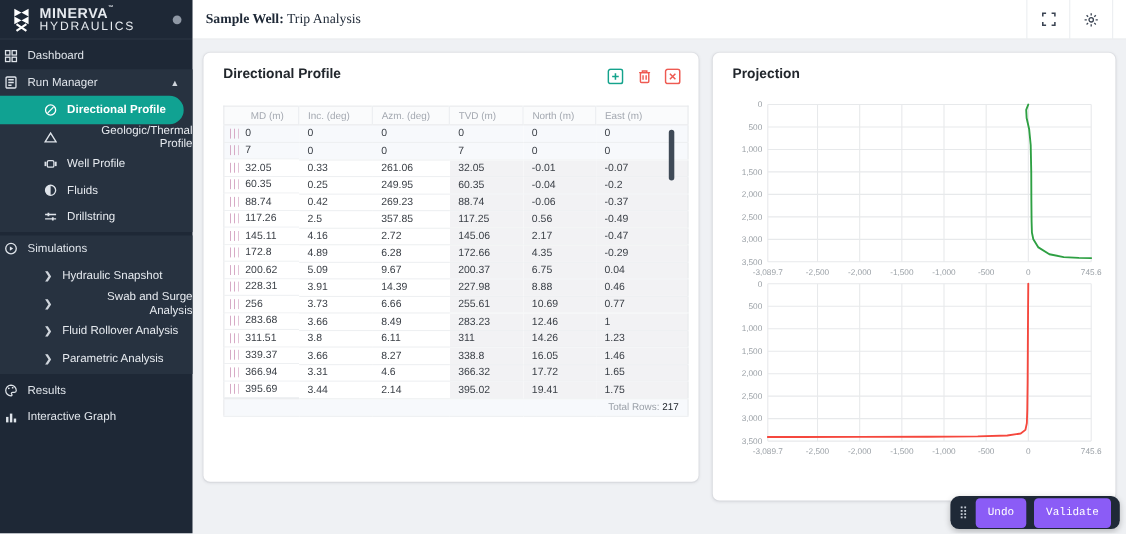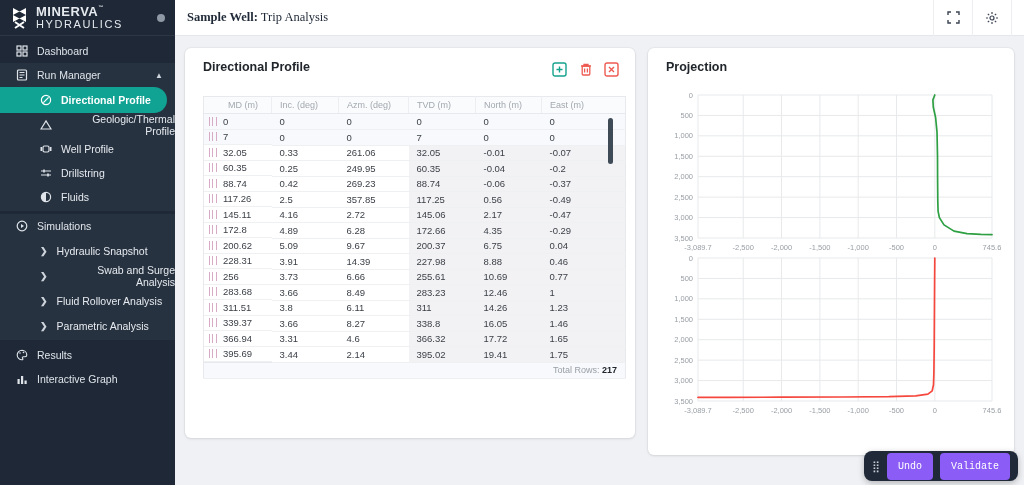--- a/index.html
+++ b/index.html
@@ -14,21 +14,21 @@
     padding:0 10px; border-bottom:1px solid rgba(255,255,255,.07); }
   .logo-mark { flex:0 0 auto; }
   .logo-text { line-height:1; flex:1; }
   .logo-l1 { font-size:13px; font-weight:bold; letter-spacing:.5px; }
   .logo-l2 { font-size:11px; letter-spacing:1.6px; margin-top:1px; }
   .logo-tm { font-size:5px; vertical-align:top; }
   .side-toggle { width:8px; height:8px; border-radius:50%; background:#8f98a5; flex:0 0 auto; cursor:pointer; }
 
   .nav { padding-top:3px; font-size:10.5px; }
   .nav-item { height:24px; display:flex; align-items:center; gap:9px;
-    padding-left:15px; cursor:pointer; color:#dfe4ea; }
+    padding-left:3px; cursor:pointer; color:#dfe4ea; }
   .nav-item .ni { width:13px; display:flex; justify-content:center; flex:0 0 auto; }
   .nav-group { background:#273240; padding-bottom:2px;text-align:right; }
   .nav-chevron-up { margin-left:auto; margin-right:12px; font-size:8px; color:#cfd5dc; }
   .sub-item { height:24px; display:flex; align-items:center; gap:9px; padding-left:40px; cursor:pointer; }
   .sub-item.selected { background:#10a292; border-radius:0 14px 14px 0;
     margin-right:8px; height:26px; color:#ffffff; font-weight:bold; }
   .chev-item { height:25px; display:flex; align-items:center; gap:9px; padding-left:40px; cursor:pointer; }
   .chev { font-size:9px; color:#cfd5dc; font-weight:bold; }
 
   
@@ -62,21 +62,21 @@
   .dtable td { height:15.5px; padding-left:8px; border-bottom:1px solid #eef0f2;
     white-space:nowrap; overflow:hidden; background:#ffffff; }
   .dtable tr:nth-child(-n+2) td { background:#f7f9fc; }
   .dtable td.calc { background:#f2f2f4; }
   .dtable td.c0 { display:flex; align-items:center; gap:6px; border-bottom:1px solid #eef0f2; padding-left:5px; height:15.5px; }
   .grip { width:8px; height:9px; flex:0 0 auto; cursor:grab;
     background:repeating-linear-gradient(90deg,#d7aac6 0 1px, transparent 1px 3.5px); }
   .col-md{width:68px}.col-inc{width:67px}.col-azm{width:70px}.col-tvd{width:67px}.col-n{width:66px}.col-e{width:84px}
   .tfoot { border-top:1px solid #e7e9ec; height:18px; text-align:right; padding-right:8px;
     font-size:9px; color:#9aa0a8; }
-  .tfoot b { color:#21262c; font-weight:bold; }
+  .tfoot b { color:#21262c; font-weight:normal; }
   .tscroll { position:absolute; right:22px; top:70px; width:5px; height:46px;
     background:#3f4a57; border-radius:3px; cursor:pointer; }
 
   
   .card-pr { left:648px; top:48px; width:366px; height:407px; }
   .chart { position:absolute; left:2px; }
   .chart svg text { font-size:7.5px; fill:#9aa0a6; }
   .chart-1 { top:40px; }
   .chart-2 { top:203px; }
 
@@ -157,35 +157,35 @@
             <svg class="icn" width="12" height="12" viewBox="0 0 12 12" fill="#dfe4ea">
               <rect x="0.5" y="4" width="1.6" height="4"></rect>
                 <rect x="9.9" y="4" width="1.6" height="4"></rect>
               <rect x="3" y="3" width="6" height="6" rx="1.4" fill="none" stroke="#dfe4ea" stroke-width="1.2"></rect>
             </svg>
           </span>
           <span>Well Profile</span>
         </div>
         <div class="sub-item">
           <span class="ni">
+            <svg class="icn" width="12" height="12" viewBox="0 0 12 12">
+              <circle cx="6" cy="6" r="4.6" fill="none" stroke="#dfe4ea" stroke-width="1.2"></circle>
+              <path d="M6 1.4 A4.6 4.6 0 0 0 6 10.6 Z" fill="#dfe4ea"></path>
+            </svg>
+          </span>
+          <span>Fluids</span>
+        </div>
+        <div class="sub-item">
+          <span class="ni">
             <svg class="icn" width="12" height="12" viewBox="0 0 12 12" fill="none" stroke="#dfe4ea" stroke-width="1.2">
               <path d="M1 4h10 M1 8h10"></path>
                 <path d="M4 2.5v3 M8 6.5v3" stroke-width="1.6"></path>
             </svg>
           </span>
           <span>Drillstring</span>
-        </div>
-        <div class="sub-item">
-          <span class="ni">
-            <svg class="icn" width="12" height="12" viewBox="0 0 12 12">
-              <circle cx="6" cy="6" r="4.6" fill="none" stroke="#dfe4ea" stroke-width="1.2"></circle>
-              <path d="M6 1.4 A4.6 4.6 0 0 0 6 10.6 Z" fill="#dfe4ea"></path>
-            </svg>
-          </span>
-          <span>Fluids</span>
         </div>
       </div>
 
       <div class="nav-group" style="margin-top:3px;">
         <div class="nav-item">
           <span class="ni">
             <svg class="icn" width="12" height="12" viewBox="0 0 12 12">
               <circle cx="6" cy="6" r="4.8" fill="none" stroke="#dfe4ea" stroke-width="1.2"></circle>
               <path d="M5 4 L8 6 L5 8 Z" fill="#dfe4ea"></path>
             </svg>

